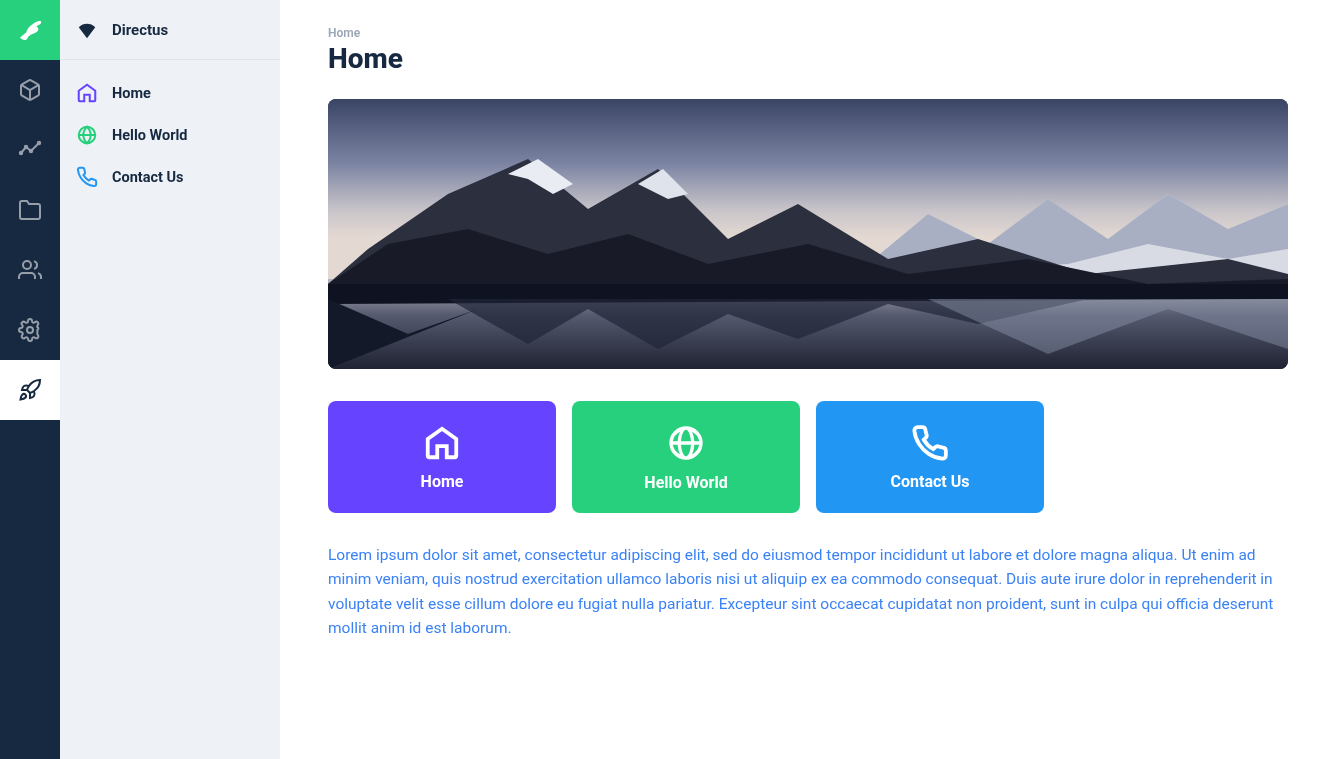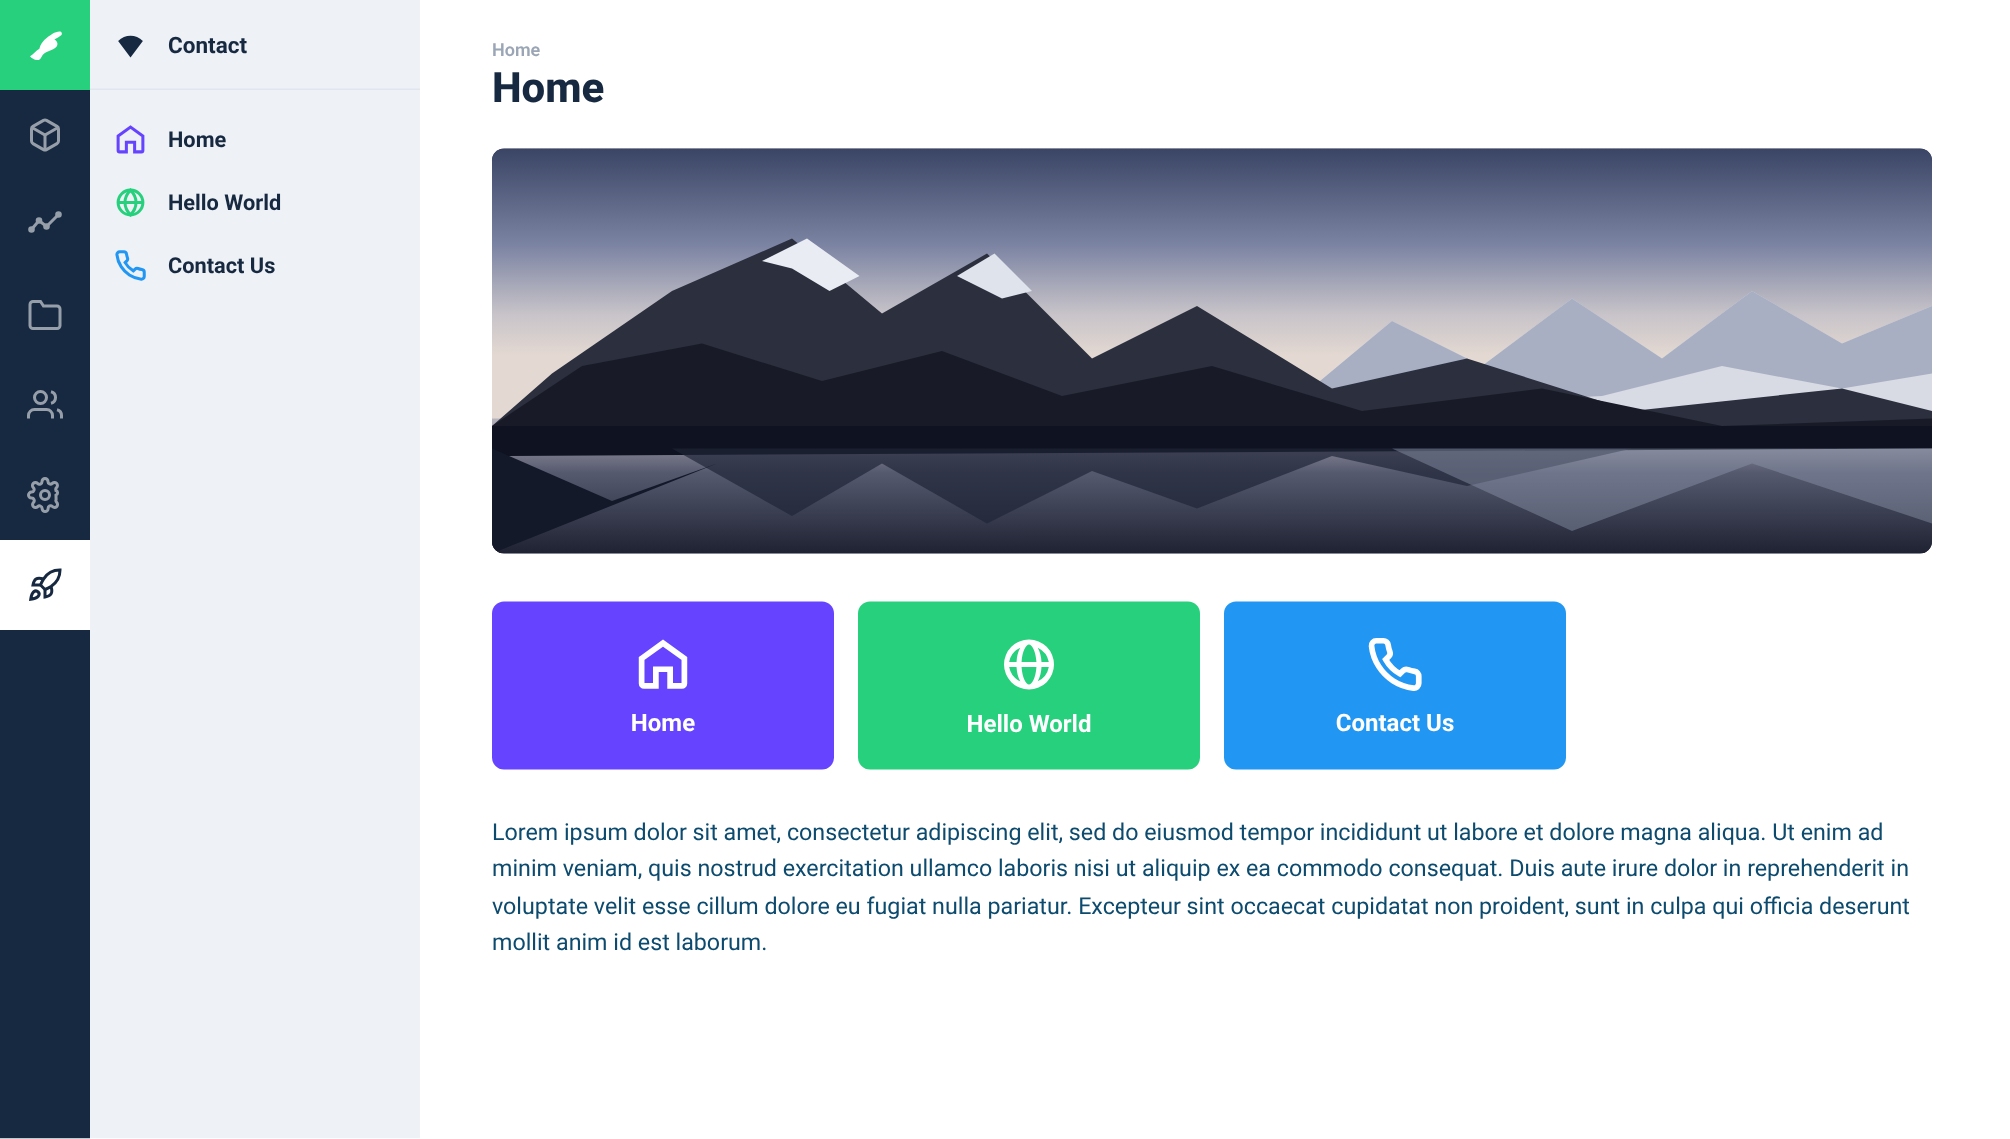--- a/index.html
+++ b/index.html
@@ -121,21 +121,21 @@
   align-items: center;
   justify-content: center;
   color: #fff;
   gap: 10px;
   cursor: pointer;
 }
 .card-label { font-weight: 700; font-size: 16px; }
 .body-text {
   font-size: 15.5px;
   line-height: 1.58;
-  color: #0c4a6e;
+  color: #3b82f6;
   max-width: 960px;
 }
 </style>
 </head>
 <body>
 
 <div class="module-bar">
   <div class="module-logo">
     <svg width="30" height="30" viewBox="0 0 24 24" fill="#fff">
         <path d="M4 18c2-1 3-3 5-4 1-4 4-6 7-8 2-1 5-2 5 0 0 1-2 2-4 3 2 1 2 3 1 4-2 2-5 2-7 4-1 1-1 3-3 3-2 0-3-1-4-2z"></path>
@@ -186,21 +186,21 @@
         </svg>
     </div>
   </div>
 </div>
 
 <div class="nav-sidebar">
   <div class="nav-header">
     <svg width="22" height="22" viewBox="0 0 24 24" fill="#172940">
         <path d="M12 21 3 9c5-5 13-5 18 0z"></path>
       </svg>
-    <span class="nav-title">Contact</span>
+    <span class="nav-title">Directus</span>
   </div>
   <div class="nav-list">
     <div class="nav-item">
       <svg width="22" height="22" viewBox="0 0 24 24" fill="none" stroke="#6644ff" stroke-width="2.2">
           <path d="M3 9.5 12 3l9 6.5V20a1 1 0 0 1-1 1h-5v-7h-6v7H4a1 1 0 0 1-1-1z"></path>
         </svg>
       <span class="nav-item-label">Home</span>
     </div>
     <div class="nav-item">
       <svg width="22" height="22" viewBox="0 0 24 24" fill="none" stroke="#26d07c" stroke-width="2.2">

